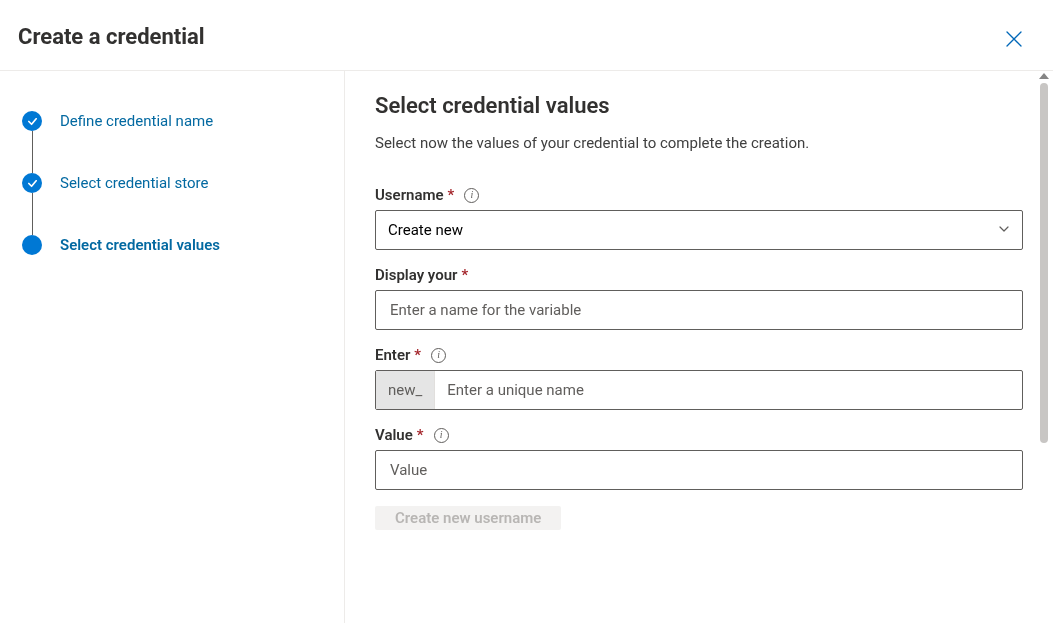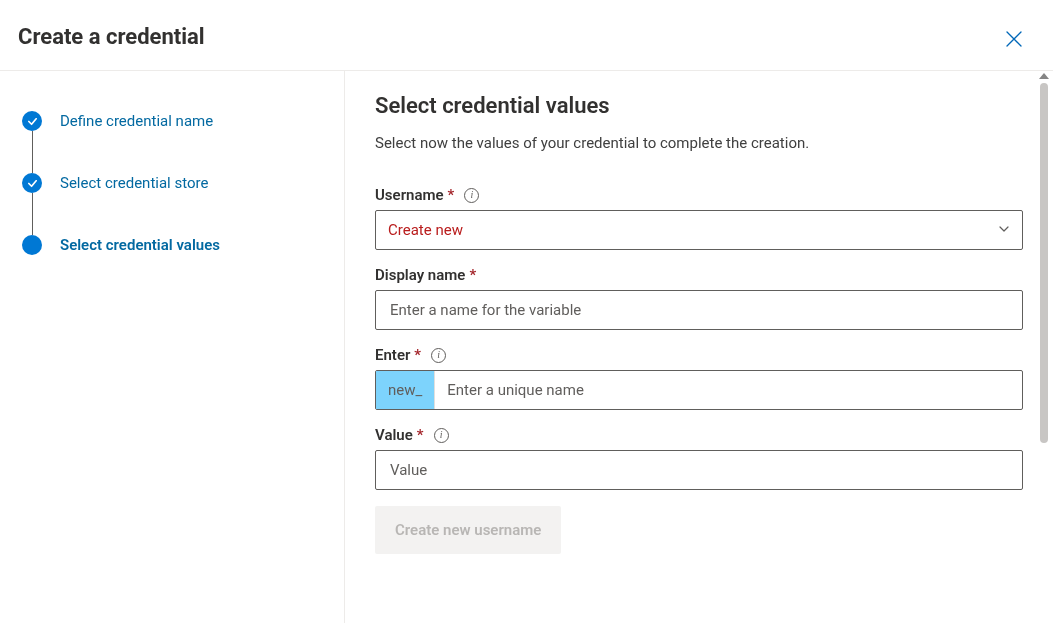--- a/index.html
+++ b/index.html
@@ -100,50 +100,50 @@
     border:1px solid #605e5c;
     border-radius:2px;
     background:#fff;
     display:flex;align-items:center;
     font-size:15px;
   }
   .select-box {
     padding:0 12px;
     justify-content:space-between;
     cursor:pointer;
-    color:#b91c1c;
+    color:#000000;
   }
   .text-input {
     padding:0 12px;
     color:#323130;
   }
   .text-input input, .prefix-wrap input {
     border:none; outline:none;
     font-size:15px;
     width:100%;
     background:transparent;
     font-family:inherit;
     color:#701a75;
   }
   .text-input input::placeholder,
   .prefix-wrap input::placeholder { color:#605e5c; }
   .prefix-wrap { padding:0; }
   .prefix {
-    background:#7dd3fc;
+    background:#e5e5e5;
     height:100%;
     display:flex;align-items:center;
     padding:16px 12px;
     color:#605e5c;
     border-right:1px solid #e1dfdd;
     text-align:right;
   }
   .prefix-wrap input { padding:0 12px; }
   .chevron { color:#605e5c; }
   .primary-btn {
-    height:48px;
+    height:24px;
     padding:0 20px;
     background:#f3f2f1;
     color:#b8b6b4;
     border:none;
     font-size:15px;
     font-weight:600;
     border-radius:2px;
     cursor:default;
     font-family:inherit;
   }
@@ -221,21 +221,21 @@
         <span class="chevron">
           <svg width="12" height="12" viewBox="0 0 12 12">
               <path d="M2 4 L6 8 L10 4" stroke="#605e5c" stroke-width="1.2" fill="none" stroke-linecap="round" stroke-linejoin="round"></path>
             </svg>
         </span>
       </div>
     </div>
 
     <div class="form-group">
       <div class="form-label">
-        <span>Display name</span>
+        <span>Display your</span>
         <span class="req">*</span>
       </div>
       <div class="text-input">
         <input type="text" placeholder="Enter a name for the variable" style="">
       </div>
     </div>
 
     <div class="form-group">
       <div class="form-label">
         <span>Enter</span>

